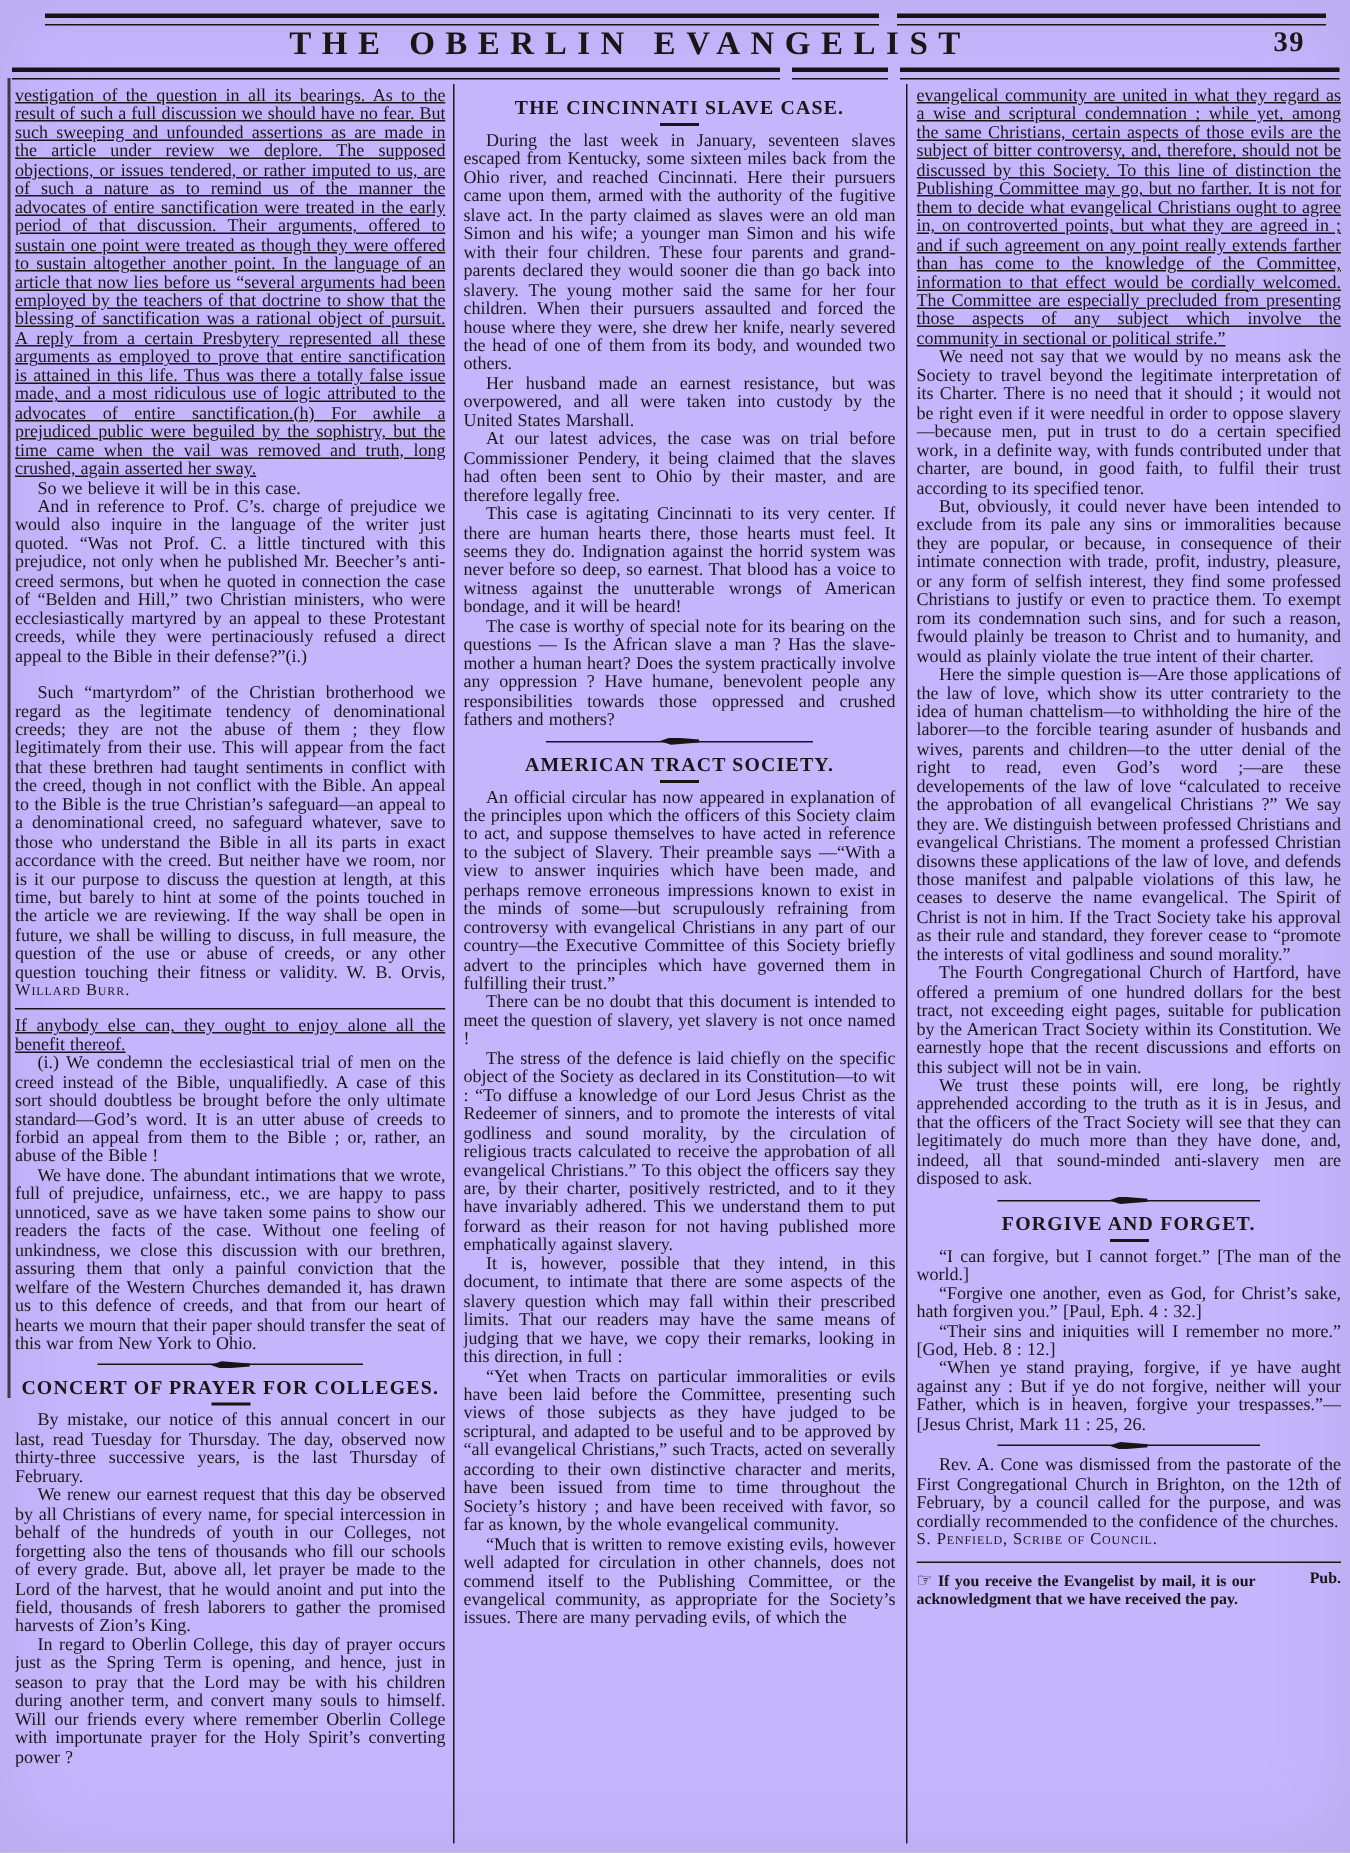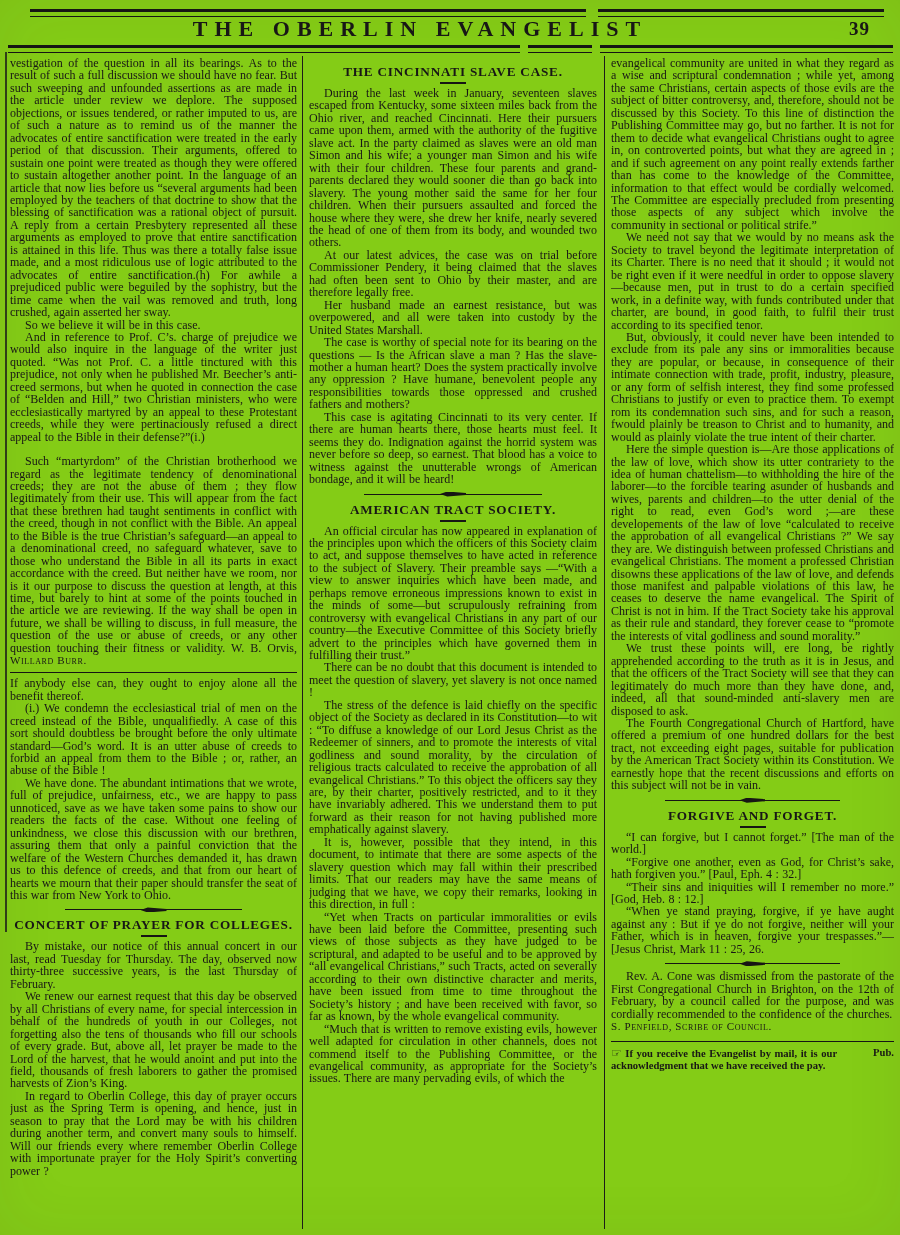--- a/index.html
+++ b/index.html
@@ -29,21 +29,21 @@
   .col-2{left:309px;width:288px;}
   .col-3{left:611px;width:283px;}
   .vsep{position:absolute;top:56px;bottom:6px;width:1px;background:#1d1c1a;}
   .vs1{left:302px;}
   .vs2{left:604px;}
   
   .para{
     margin:0;text-align:justify;text-indent:15px;
     font-size:12px;line-height:12.45px;word-spacing:.4px;
   }
-  .para.flush{text-indent:0;}
+  .para.flush{text-indent:0;text-decoration:underline;}
   .para.sig-last{text-align-last:justify;margin-top:12px;}
   .art-head{
     margin:8px 0 3px;text-align:center;font-size:13.2px;font-weight:bold;
     letter-spacing:.8px;line-height:14px;
   }
   .art-head::after{content:"";display:block;width:26px;margin:3px auto 0;border-top:2px solid #161514;}
   .sep-rule{position:relative;margin:8px auto 6px;width:62%;border-top:1px solid #161514;}
   .sep-rule::after{
     content:"";position:absolute;left:50%;top:-3px;width:26px;height:5px;background:#161514;
     transform:translateX(-50%);
@@ -57,21 +57,21 @@
   .notice{
     margin:8px 0 0;border-top:1.5px solid #161514;padding-top:5px;
     font-size:10.6px;line-height:12.2px;font-weight:bold;text-align:justify;
   }
   .notice .hand{font-family:"DejaVu Sans",sans-serif;font-size:12px;}
   .notice .pub{float:right;margin-left:36px;}
 </style>
 </head>
 <body>
 
-<div class="page" style="background: #84cc16; color: rgb(24, 23, 22);">
+<div class="page" style="background: #c4b5fd; color: rgb(24, 23, 22);">
 
   <div class="masthead">
     <div class="drule tr1"></div>
     <div class="drule tr2"></div>
     <h1 class="mast-title">THE OBERLIN EVANGELIST</h1>
     <span class="page-num">39</span>
     <div class="drule br1"></div>
     <div class="drule br2"></div>
     <div class="drule br3"></div>
   </div>
@@ -91,41 +91,41 @@
       <div class="sep-rule"></div>
       <h2 class="art-head">CONCERT OF PRAYER FOR COLLEGES.</h2>
       <p class="para">By mistake, our notice of this annual concert in our last, read Tuesday for Thursday.  The day, observed now thirty-three successive years, is the last Thursday of February.</p>
       <p class="para">We renew our earnest request that this day be observed by all Christians of every name, for special intercession in behalf of the hundreds of youth in our Colleges, not forgetting also the tens of thousands who fill our schools of every grade.  But, above all, let prayer be made to the Lord of the harvest, that he would anoint and put into the field, thousands of fresh laborers to gather the promised harvests of Zion’s King.</p>
       <p class="para">In regard to Oberlin College, this day of prayer occurs just as the Spring Term is opening, and hence, just in season to pray that the Lord may be with his children during another term, and convert many souls to himself. Will our friends every where remember Oberlin College with importunate prayer for the Holy Spirit’s converting power ?</p>
     </div>
   <div class="vsep vs1"></div>
   <div class="col col-2">
       <h2 class="art-head">THE CINCINNATI SLAVE CASE.</h2>
       <p class="para">During the last week in January, seventeen slaves escaped from Kentucky, some sixteen miles back from the Ohio river, and reached Cincinnati.  Here their pursuers came upon them, armed with the authority of the fugitive slave act.  In the party claimed as slaves were an old man Simon and his wife;  a younger man Simon and his wife with their four children.  These four parents and grand-parents declared they would sooner die than go back into slavery.  The young mother said the same for her four children.  When their pursuers assaulted and forced the house where they were, she drew her knife, nearly severed the head of one of them  from its body, and wounded two others.</p>
+      <p class="para">Her husband made an earnest resistance, but was overpowered, and all were taken into custody by the United States Marshall.</p>
       <p class="para">At our latest advices, the case was on trial before Commissioner Pendery, it being claimed that the slaves had often been sent to Ohio by their master, and are therefore legally free.</p>
-      <p class="para">Her husband made an earnest resistance, but was overpowered, and all were taken into custody by the United States Marshall.</p>
+      <p class="para">This case is agitating Cincinnati to its very center.  If there are human hearts there, those hearts must feel.  It seems they do.  Indignation against the horrid system was never before so deep, so earnest.  That blood has a voice to witness against the unutterable wrongs of American bondage, and it will be heard!</p>
       <p class="para">The case is worthy of special note for its bearing on the questions — Is the African slave a man ?  Has the slave-mother a human heart?  Does the system practically involve any oppression ?  Have humane, benevolent people any responsibilities towards those oppressed and crushed fathers and mothers?</p>
-      <p class="para">This case is agitating Cincinnati to its very center.  If there are human hearts there, those hearts must feel.  It seems they do.  Indignation against the horrid system was never before so deep, so earnest.  That blood has a voice to witness against the unutterable wrongs of American bondage, and it will be heard!</p>
       <div class="sep-rule"></div>
       <h2 class="art-head">AMERICAN TRACT SOCIETY.</h2>
       <p class="para">An official circular has now appeared in explanation of the principles upon which the officers of this Society claim to act, and suppose themselves to have acted in reference to the subject of Slavery.  Their preamble says —“With a view to answer inquiries which have been made, and perhaps remove erroneous impressions known to exist in the minds of some—but scrupulously refraining from controversy with evangelical Christians in any part of our country—the Executive Committee of this Society briefly advert to the principles which have governed them in fulfilling their trust.”</p>
       <p class="para">There can be no doubt that this document is intended to meet the question of slavery, yet slavery is not once named !</p>
       <p class="para">The stress of the defence is laid chiefly on the specific object of the Society as declared in its Constitution—to wit :  “To diffuse a knowledge of our Lord Jesus Christ as the Redeemer of sinners, and to promote the interests of vital godliness and sound morality, by the circulation of religious tracts calculated to receive the approbation of all evangelical Christians.”  To this object the officers say they are, by their charter, positively restricted, and to it they have invariably adhered.  This we understand them to put forward as their reason for not having published more emphatically against slavery.</p>
       <p class="para">It is, however, possible that they intend, in this document, to intimate that there are some aspects of the slavery question which may fall within their prescribed limits.  That our readers may have the same means of judging that we have, we copy their remarks, looking in this direction, in full :</p>
       <p class="para">“Yet when Tracts on particular immoralities or evils have been laid before the Committee, presenting such views of those subjects as they have judged to be scriptural, and adapted to be useful and to be approved by “all evangelical Christians,” such Tracts, acted on severally according to their own distinctive character and merits, have been issued from time to time throughout the Society’s history ;  and have been received with favor, so far as known, by the whole evangelical community.</p>
       <p class="para">“Much that is written to remove existing evils, however well adapted for circulation in other channels, does not commend itself to the Publishing Committee, or the evangelical community, as appropriate for the Society’s issues.  There are many pervading evils, of which the</p>
     </div>
   <div class="vsep vs2"></div>
   <div class="col col-3">
       <p class="para flush">evangelical community are united in what they regard as a wise and scriptural condemnation ; while yet, among the same Christians, certain aspects of those evils are the subject of bitter controversy, and, therefore, should not be discussed by this Society.  To this line of distinction the Publishing Committee may go, but no farther.  It is not for them to decide what evangelical Christians ought to agree in, on controverted points, but what they are agreed in ;  and if such agreement on any point really extends farther than has come to the knowledge of the Committee, information to that effect would be cordially welcomed. The Committee are especially precluded from presenting those aspects of any subject which involve the community in sectional or political strife.”</p>
       <p class="para">We need not say that we would by no means ask the Society to travel beyond the legitimate interpretation of its Charter.  There is no need that it should ;  it would not be right even if it were needful in order to oppose slavery—because men, put in trust to do a certain specified work, in a definite way, with funds contributed under that charter, are bound, in good faith, to fulfil their trust according to its specified tenor.</p>
       <p class="para">But, obviously, it could never have been intended to exclude from its pale any sins or immoralities because they are popular, or because, in consequence of their intimate connection with trade, profit, industry, pleasure, or any form of selfish interest, they find some professed Christians to justify or even to practice them.  To exempt rom its condemnation such sins, and for such a reason, fwould plainly be treason to Christ and to humanity, and would as plainly violate the true intent of their charter.</p>
       <p class="para">Here the simple question is—Are those applications of the law of love, which show its utter contrariety to the idea of human chattelism—to withholding the hire of the laborer—to the forcible tearing asunder of husbands and wives, parents and children—to the utter denial of the right to read, even God’s word ;—are these developements of the law of love “calculated to receive the approbation of all evangelical Christians ?”  We say they are. We distinguish between professed Christians and evangelical Christians.  The moment a professed Christian disowns these applications of the law of love, and defends those manifest and palpable violations of this law, he ceases to deserve the name evangelical.  The Spirit of Christ is not in him.  If the Tract Society take his approval as their rule and standard, they forever cease to “promote the interests of vital godliness and sound morality.”</p>
+      <p class="para">The Fourth Congregational Church of Hartford, have offered a premium of one hundred dollars for the best tract, not exceeding eight pages, suitable for publication by the American Tract Society within its Constitution.  We earnestly hope that the recent discussions and efforts on this subject will not be in vain.</p>
       <p class="para">We trust these points will, ere long, be rightly apprehended according to the truth as it is in Jesus, and that the officers of the Tract Society will see that they can legitimately do much more than they have done, and, indeed, all that sound-minded anti-slavery men are disposed to ask.</p>
-      <p class="para">The Fourth Congregational Church of Hartford, have offered a premium of one hundred dollars for the best tract, not exceeding eight pages, suitable for publication by the American Tract Society within its Constitution.  We earnestly hope that the recent discussions and efforts on this subject will not be in vain.</p>
       <div class="sep-rule"></div>
       <h2 class="art-head">FORGIVE AND FORGET.</h2>
       <p class="para">“I can forgive, but I cannot forget.”   [The man of the world.]</p>
       <p class="para">“Forgive one another, even as God, for Christ’s sake, hath forgiven you.”   [Paul, Eph. 4 : 32.]</p>
       <p class="para">“Their sins and iniquities will I remember no more.” [God, Heb. 8 : 12.]</p>
       <p class="para">“When ye stand praying, forgive, if ye have aught against any :  But if ye do  not forgive, neither will your Father, which is in heaven, forgive your trespasses.”— [Jesus Christ, Mark 11 : 25, 26.</p>
       <div class="sep-rule"></div>
       <p class="para">Rev. A. Cone was dismissed from the pastorate of the First Congregational Church in Brighton, on the 12th of February, by a council called for the purpose, and was cordially recommended to the confidence of the churches.</p>
       <p class="signature">S. Penfield, Scribe of Council.</p>
       <p class="notice"><span class="hand">☞</span><span class="pub">Pub.</span><span class="notice-text"> If you receive the Evangelist by mail, it is our acknowledgment that we have received the pay.</span></p>

